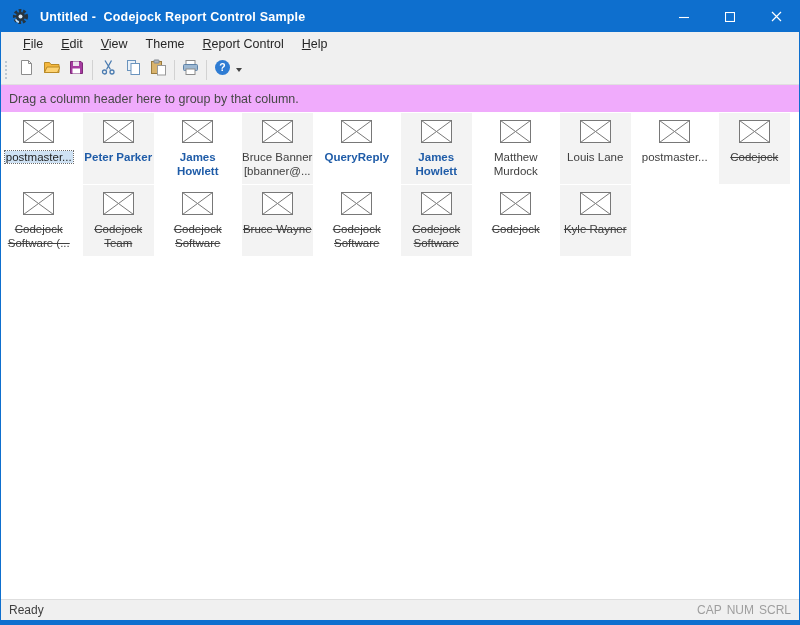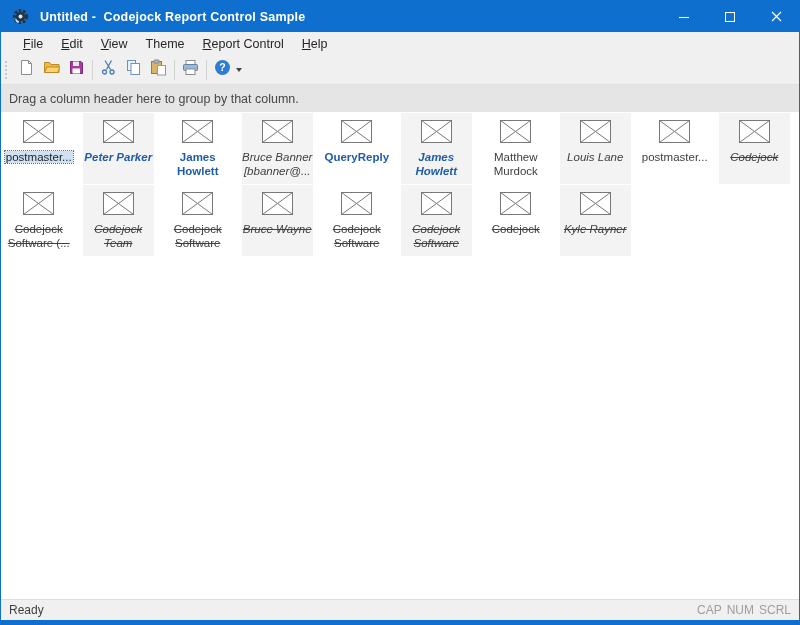--- a/index.html
+++ b/index.html
@@ -20,26 +20,26 @@
   .menubar{flex:0 0 23px;background:#f0f0f0;display:flex;align-items:center;padding-left:13px;}
   .menu-item{font-size:12.5px;color:#262626;padding:3px 9px;}
   .menu-item u{text-decoration:underline;}
   
   .toolbar{flex:0 0 29px;background:#f0f0f0;border-bottom:1px solid #e0e0e0;display:flex;align-items:center;padding-left:3px;}
   .tb-grip{width:3px;height:18px;border-left:2px dotted #bcc8d2;margin:0 4px 0 1px;}
   .tb-btn{width:25px;height:24px;display:flex;align-items:center;justify-content:center;}
   .tb-sep{width:1px;height:20px;background:#d2d2d2;margin:0 3px;}
   .tb-dd{width:0;height:0;border-left:3.5px solid transparent;border-right:3.5px solid transparent;border-top:4px solid #444;margin:0 6px 0 1px;}
   
-  .groupby{flex:0 0 27px;background:#e5e5e5;display:flex;align-items:center;padding-left:8px;font-size:12.5px;color:#474747;}
+  .groupby{flex:0 0 27px;background:#f0abfc;display:flex;align-items:center;padding-left:8px;font-size:12.5px;color:#474747;}
   
   .content{flex:1;background:#fff;padding:1px 0 0 2px;overflow:hidden;}
   .grid-row{display:flex;gap:8px;height:71px;margin-bottom:1px;}
   .grid-item{flex:0 0 71.5px;width:71.5px;display:flex;flex-direction:column;align-items:center;}
-  .grid-item.alt{background:#f3f3f3;font-style:italic;}
+  .grid-item.alt{background:#f3f3f3;}
   .envelope{margin-top:7px;height:23px;display:flex;}
   .item-label{margin-top:7px;font-size:11.5px;line-height:14px;text-align:center;color:#404040;max-width:100%;}
   .item-label.unread span{font-weight:bold;color:#1f5ca8;}
   .item-label.deleted span{text-decoration:line-through;}
   .item-label.selected span{background:#cfe2f4;outline:1px dotted #6b6b6b;color:#1c1c1c;padding:0 1px;}
   
   .statusbar{flex:0 0 20px;background:#f0f0f0;border-top:1px solid #dedede;display:flex;align-items:center;font-size:12px;color:#3f3f3f;padding:0 8px;}
   .status-right{margin-left:auto;display:flex;gap:5px;color:#9e9e9e;}
   .bottom-strip{flex:0 0 4px;background:#0e6fce;}
 </style>

